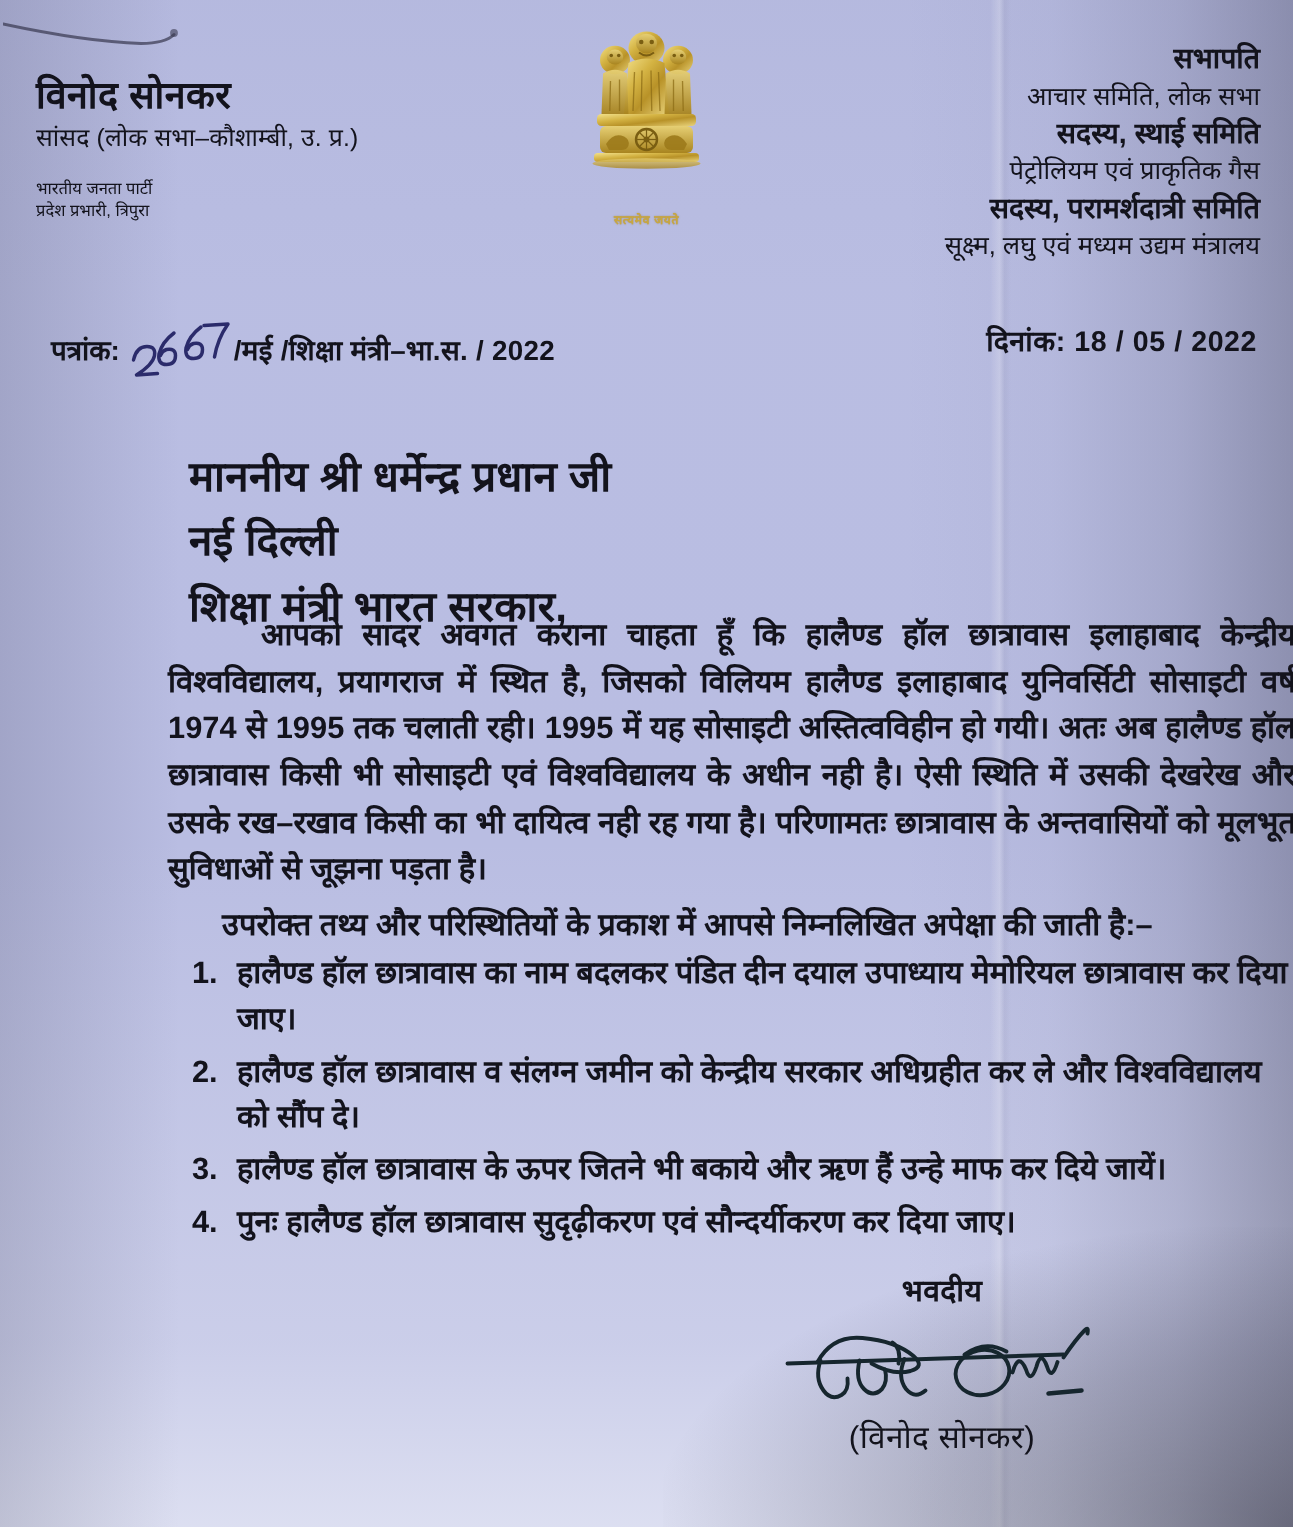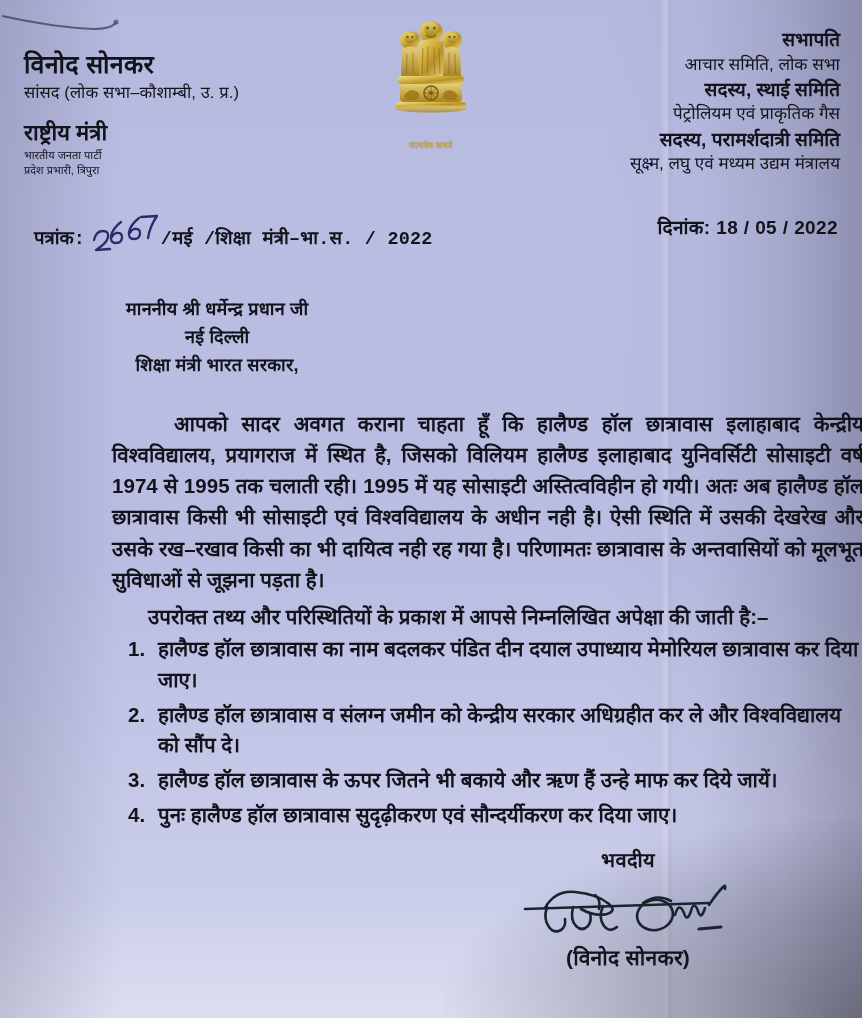--- a/index.html
+++ b/index.html
@@ -159,49 +159,47 @@
 
   
   .refline {
     position: absolute;
     left: 0; right: 0; top: 210px; height: 42px;
   }
   .ref-left {
     position: absolute;
     left: 34px; top: 4px;
     display: flex;
-    align-items: flex-end;
+    align-items: center;
     font-size: 18.5px;
     font-weight: 700;
-    font-family: Liberation Mono, monospace;
   }
   .ref-hand {
     display: inline-block;
     position: relative;
     width: 68px; height: 36px;
     margin: 0 2px 0 6px;
   }
   .ref-rest { font-size: 18.5px; font-weight: 700; letter-spacing: 0.2px; }
   .ref-right {
     position: absolute;
     right: 24px; top: 4px;
     font-size: 19px;
     font-weight: 700;
     letter-spacing: 0.4px;
   }
 
   
   .addressee {
     position: absolute;
     left: 126px; top: 296px;
-    font-size: 18px;
+    font-size: 28px;
     font-weight: 700;
     line-height: 1.55;
     letter-spacing: 0.2px;
-    text-align: center;
   }
 
   
   .body-block {
     position: absolute;
     left: 112px; top: 408px;
     width: 752px;
   }
   .para {
     font-size: 20.5px;
@@ -256,21 +254,21 @@
     font-weight: 700;
     letter-spacing: 0.3px;
   }
   .sign-graphic {
     position: relative;
     height: 72px;
     margin-top: 2px;
   }
   .sign-name {
     font-size: 21px;
-    font-weight: 700;
+    font-weight: 400;
     letter-spacing: 0.3px;
     margin-top: -4px;
   }
 </style>
 </head>
 <body>
 
 <div id="page">
 
   <div class="tone-base"></div>
@@ -286,21 +284,20 @@
   </svg>
 
   <div class="content">
 
     <div class="header">
 
       <div class="hdr-left">
         <div class="nm-big">विनोद सोनकर</div>
         <div class="nm-sub">सांसद (लोक सभा–कौशाम्बी, उ. प्र.)</div>
         <div class="gap-blk"></div>
-        <div class="role-big">राष्ट्रीय मंत्री</div>
         <div class="role-sub">भारतीय जनता पार्टी</div>
         <div class="role-sub">प्रदेश प्रभारी, त्रिपुरा</div>
       </div>
 
       <div class="emblem-wrap">
         <svg width="86" height="118" viewBox="0 0 86 118">
           <defs>
             <linearGradient id="gold" x1="0" y1="0" x2="1" y2="1">
               <stop offset="0%" stop-color="#f2e08a"></stop>
               <stop offset="35%" stop-color="#d4b343"></stop>

